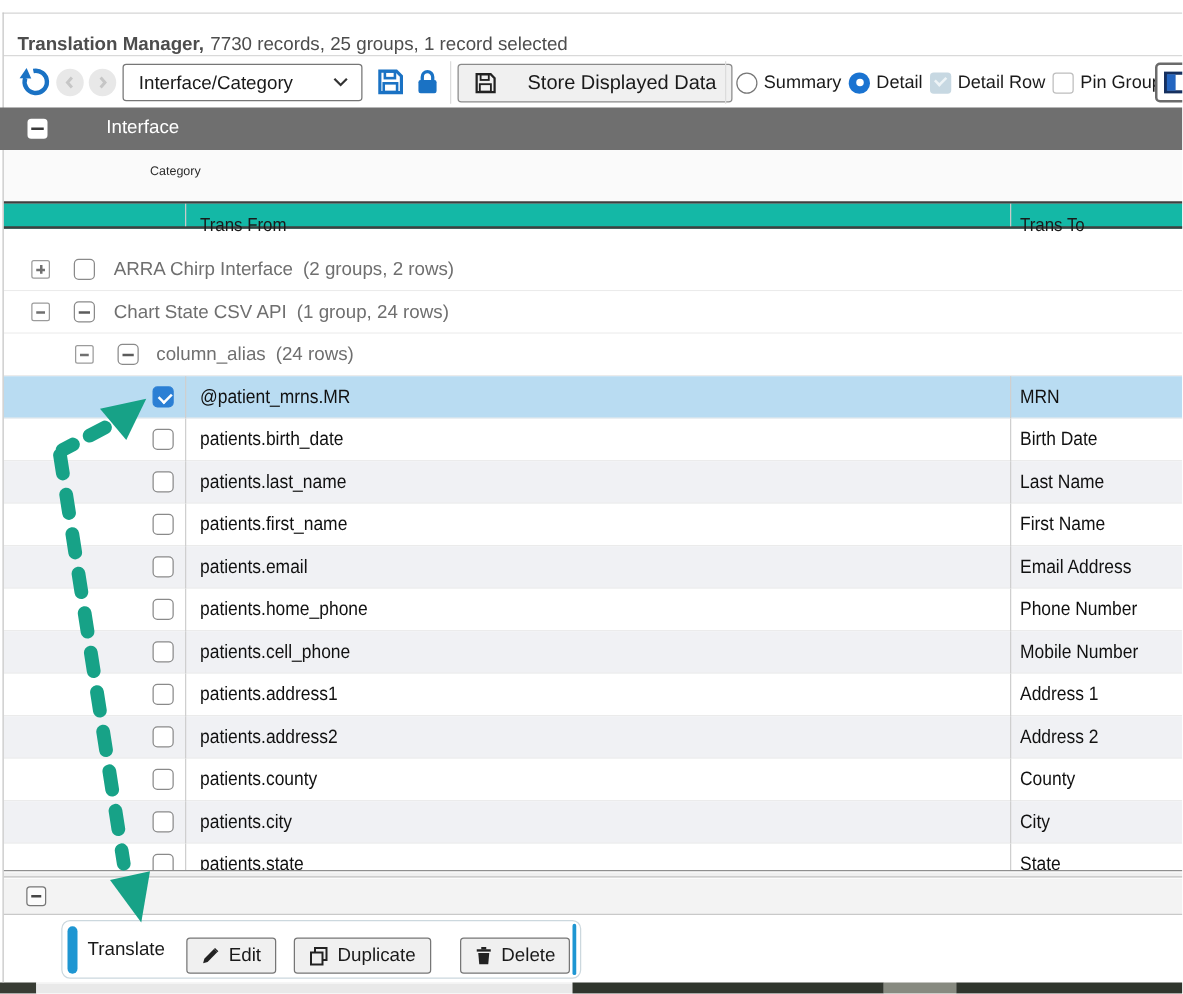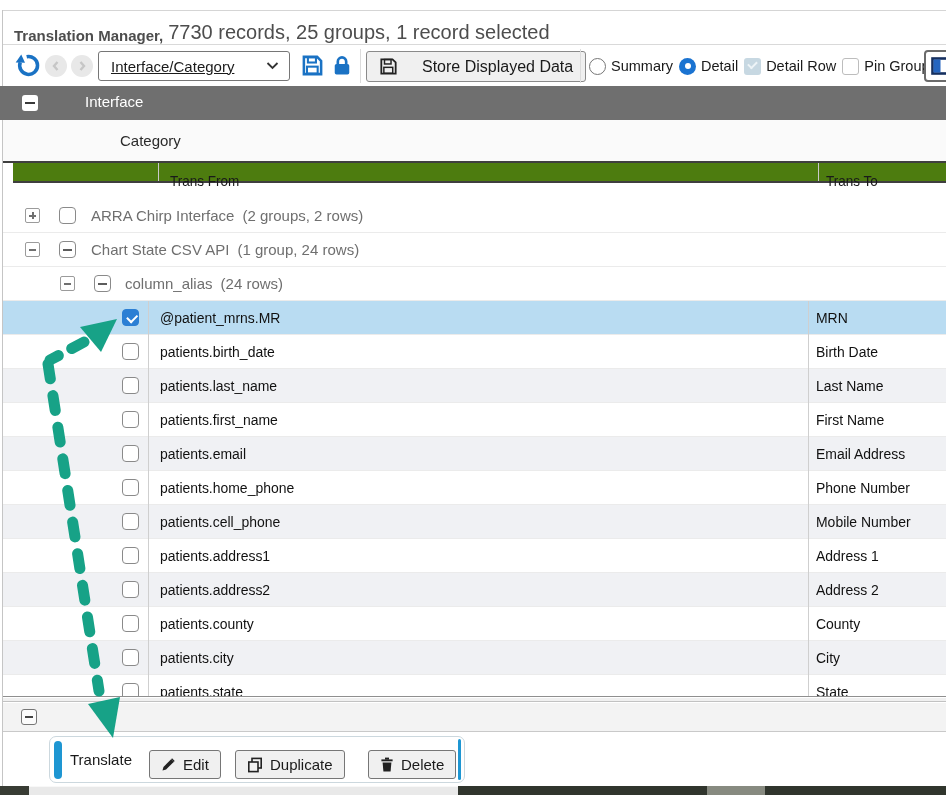--- a/index.html
+++ b/index.html
@@ -8,30 +8,30 @@
     position:relative; width:946px; height:795px; overflow:hidden;
     font-family:"Liberation Sans", sans-serif; color:#1c1c1c; background:#fff;
   }
   .abs { position:absolute; }
 
   
   #topborder { left:2px; right:0; top:10px; height:1px; background:#d5d5d5; }
   #leftborder { left:2px; top:10px; width:1px; height:776px; background:#c5c5c5; z-index:4; }
   #titlebar { left:3px; top:11px; right:0; height:34px; display:flex; align-items:flex-end; padding-left:11px; }
   #titlebar .t-bold { font-weight:bold; color:#4d4d4d; font-size:15px; }
-  #titlebar .t-rest { color:#4d4d4d; font-size:20px; margin-left:5px; }
+  #titlebar .t-rest { color:#4d4d4d; font-size:15px; margin-left:5px; }
   #titlebar { border-bottom:1px solid #d9d9d9; }
 
   
   #toolbar { left:3px; top:46px; right:0; height:40px; background:#fff; }
   .tb-sep { position:absolute; top:3px; height:34px; width:1px; background:#dcdcdc; }
   .circle-btn { position:absolute; width:22px; height:22px; border-radius:50%; background:#e8e8e8;
     display:flex; align-items:center; justify-content:center; }
   #dropdown { position:absolute; left:95px; top:5px; width:192px; height:30px; border:1px solid #767676;
-    border-radius:3px; background:#fff; display:flex; align-items:center; padding:0 10px 0 12px; font-size:15px; color:#1a1a1a;text-decoration:underline; }
+    border-radius:3px; background:#fff; display:flex; align-items:center; padding:0 10px 0 12px; font-size:15px; color:#1a1a1a; }
   #dropdown .dd-text { flex:1; }
   #storebtn { position:absolute; left:363px; top:5px; height:31px; border:1px solid #8a8a8a; border-radius:3px;
     background:#f0f0f0; display:flex; align-items:center; gap:24px; padding:0 12px; font-size:16px; color:#1a1a1a; }
   #viewopts { position:absolute; left:586px; top:5px; height:30px; display:flex; align-items:center; gap:6px; font-size:14.5px; color:#1a1a1a; }
   .opt { display:flex; align-items:center; gap:5px; }
   .radio { width:17px; height:17px; border:1px solid #767676; border-radius:50%; background:#fff; position:relative; }
   .radio.checked { border:none; background:#1a73d1; }
   .radio.checked::after { content:''; position:absolute; left:5.5px; top:5.5px; width:6px; height:6px; border-radius:50%; background:#fff; }
   .ck { width:17px; height:17px; border:1px solid #767676; border-radius:3px; background:#fff; position:relative; }
   .ck.disabled-checked { border:none; background:#c7d8e2; }
@@ -40,22 +40,22 @@
   .ck.light { border-color:#bdbdbd; }
   #freezebtn { position:absolute; left:921px; top:4px; width:36px; height:32px; background:#fff;
     border:2px solid #6b6b6b; border-radius:4px; display:flex; align-items:center; justify-content:center; }
 
   
   #groupband { left:0; top:86px; right:0; height:34px; background:#6f6f6f; z-index:5; }
   #groupband .minibox { position:absolute; left:22px; top:9px; width:16px; height:16px; background:#fff; border-radius:3px; }
   #groupband .minibox::after { content:''; position:absolute; left:3px; right:3px; top:7px; height:2px; background:#3a3a3a; }
   #groupband .bandlabel { position:absolute; left:85px; top:7px; color:#fff; font-size:15px; }
   #catrow { left:3px; top:120px; right:0; height:43px; background:#fafafa; border-bottom:2px solid #3f3f3f; }
-  #catrow .catlabel { position:absolute; left:117px; top:12px; font-size:15px; color:#2b2b2b; }
-  #colheader { left:13px; top:163px; right:0; height:20px; background:#4d7c0f; border-bottom:2px solid #3f3f3f; }
+  #catrow .catlabel { position:absolute; left:117px; top:12px; font-size:10px; color:#2b2b2b; }
+  #colheader { left:3px; top:163px; right:0; height:20px; background:#14b8a6; border-bottom:2px solid #3f3f3f; }
   #colheader .chsep { position:absolute; top:0; bottom:0; width:1px; background:#c9c9c9; }
   #colheader .chlabel { position:absolute; top:9px; font-size:15px; color:#1a1a1a; }
 
   
   #rows { left:3px; top:199px; right:0; height:498px; overflow:hidden; border-bottom:1px solid #8f8f8f; }
   .row { position:relative; height:34px; border-bottom:1px solid #ebebeb; background:#fff; }
   .row.stripe { background:#f0f1f4; }
   .row.sel { background:#b9dcf2; }
   .row.data::before { content:''; position:absolute; left:145px; top:0; bottom:-1px; width:1px; background:#cfcfcf; }
   .row.data::after  { content:''; position:absolute; left:805px; top:0; bottom:-1px; width:1px; background:#cfcfcf; }

